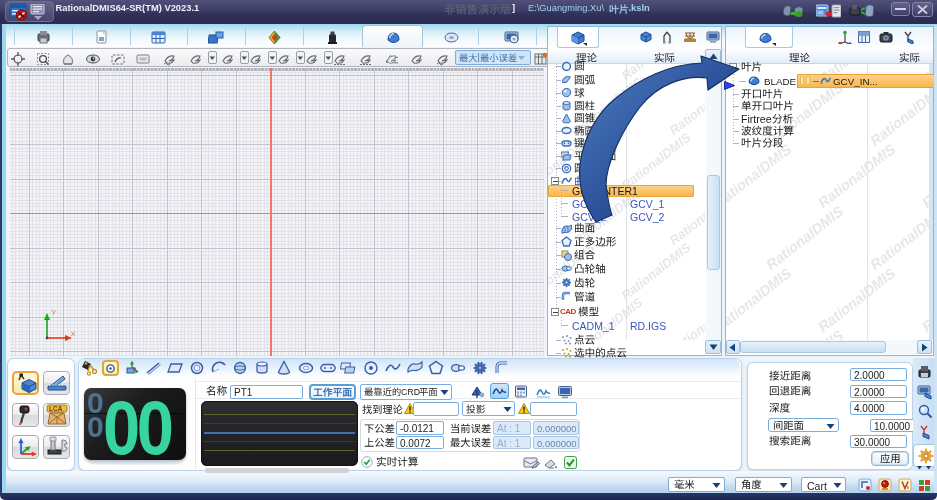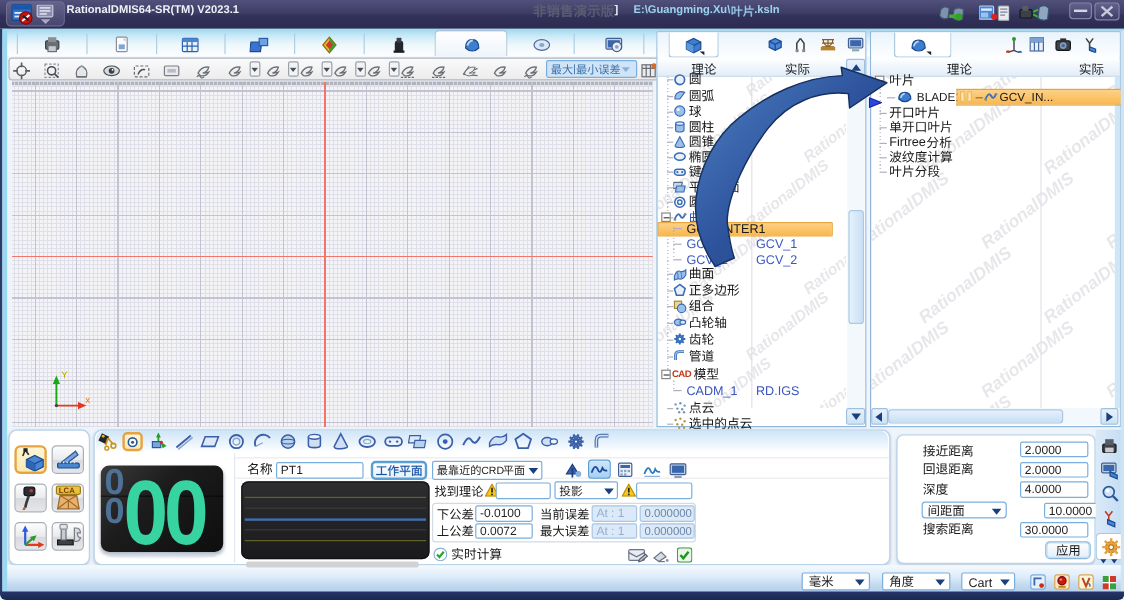--- a/index.html
+++ b/index.html
@@ -130,21 +130,21 @@
       <g fill="#5c6176" stroke="#5c6176" stroke-width="34" transform="translate(0,11.3) scale(0.0113,-0.0113)">
         <use href="#u975e" x="0"></use>
         <use href="#u9500" x="1000"></use>
         <use href="#u552e" x="2000"></use>
         <use href="#u6f14" x="3000"></use>
         <use href="#u793a" x="4000"></use>
         <use href="#u7248" x="5000"></use>
       </g>
     </svg>
     <div class="a t" style="left:512px;top:4.4px;font-size:9.3px;color:#eef0f6;font-weight:bold;">]</div>
-    <div class="a t" style="left:528px;top:4.4px;font-size:9.3px;color:#9cd2f0;font-weight:bold;">E:\Guangming.Xu\</div>
+    <div class="a t" style="left:528px;top:4.4px;font-size:9.3px;color:#9cd2f0;font-weight:normal;">E:\Guangming.Xu\</div>
     <svg class="a" style="left:609px;top:3px;" width="22" height="13">
       <g fill="#9cd2f0" stroke="#9cd2f0" stroke-width="30" transform="translate(0,10) scale(0.01,-0.01)">
         <use href="#u53f6" x="0"></use>
         <use href="#u7247" x="1000"></use>
       </g>
     </svg>
     <div class="a t" style="left:628.5px;top:4.4px;font-size:9.3px;color:#9cd2f0;font-weight:bold;">.ksln</div>
     <svg class="a" style="left:783px;top:4px" width="22" height="15">
 <path d="M1 4 q3 -4 7 -1 l-1 8 q-5 2 -7 -2 z" fill="#7d93ad" stroke="#44566e"></path>
 <path d="M12 4 q4 -3 8 0 l-1 8 q-5 2 -8 -1 z" fill="#7d93ad" stroke="#44566e"></path>
@@ -1079,21 +1079,21 @@
     </svg>
     <div class="inp" style="left:530px;top:402px;width:47px;height:14px"></div>
     <div class="a" style="left:360px;top:419px;width:220px;height:33px;border:1px solid #d4dae2;border-radius:3px"></div>
     <svg class="a" style="left:364px;top:422.2px;" width="33" height="14">
       <g fill="#1c1c1c" transform="translate(0,10.3) scale(0.0103,-0.0103)">
         <use href="#u4e0b" x="0"></use>
         <use href="#u516c" x="1000"></use>
         <use href="#u5dee" x="2000"></use>
       </g>
     </svg>
-    <div class="inp" style="left:396px;top:421px;width:48px;height:13.5px">-0.0100</div>
+    <div class="inp" style="left:396px;top:421px;width:48px;height:13.5px">-0.0121</div>
     <svg class="a" style="left:450px;top:422.2px;" width="44" height="14">
       <g fill="#1c1c1c" transform="translate(0,10.3) scale(0.0103,-0.0103)">
         <use href="#u5f53" x="0"></use>
         <use href="#u524d" x="1000"></use>
         <use href="#u8bef" x="2000"></use>
         <use href="#u5dee" x="3000"></use>
       </g>
     </svg>
     <div class="inp dis" style="left:493px;top:421px;width:38px;height:13.5px">At : 1</div>
     <div class="inp dis" style="left:533px;top:421px;width:46px;height:13.5px;color:#6b87a8;font-size:9.5px">0.000000</div>

